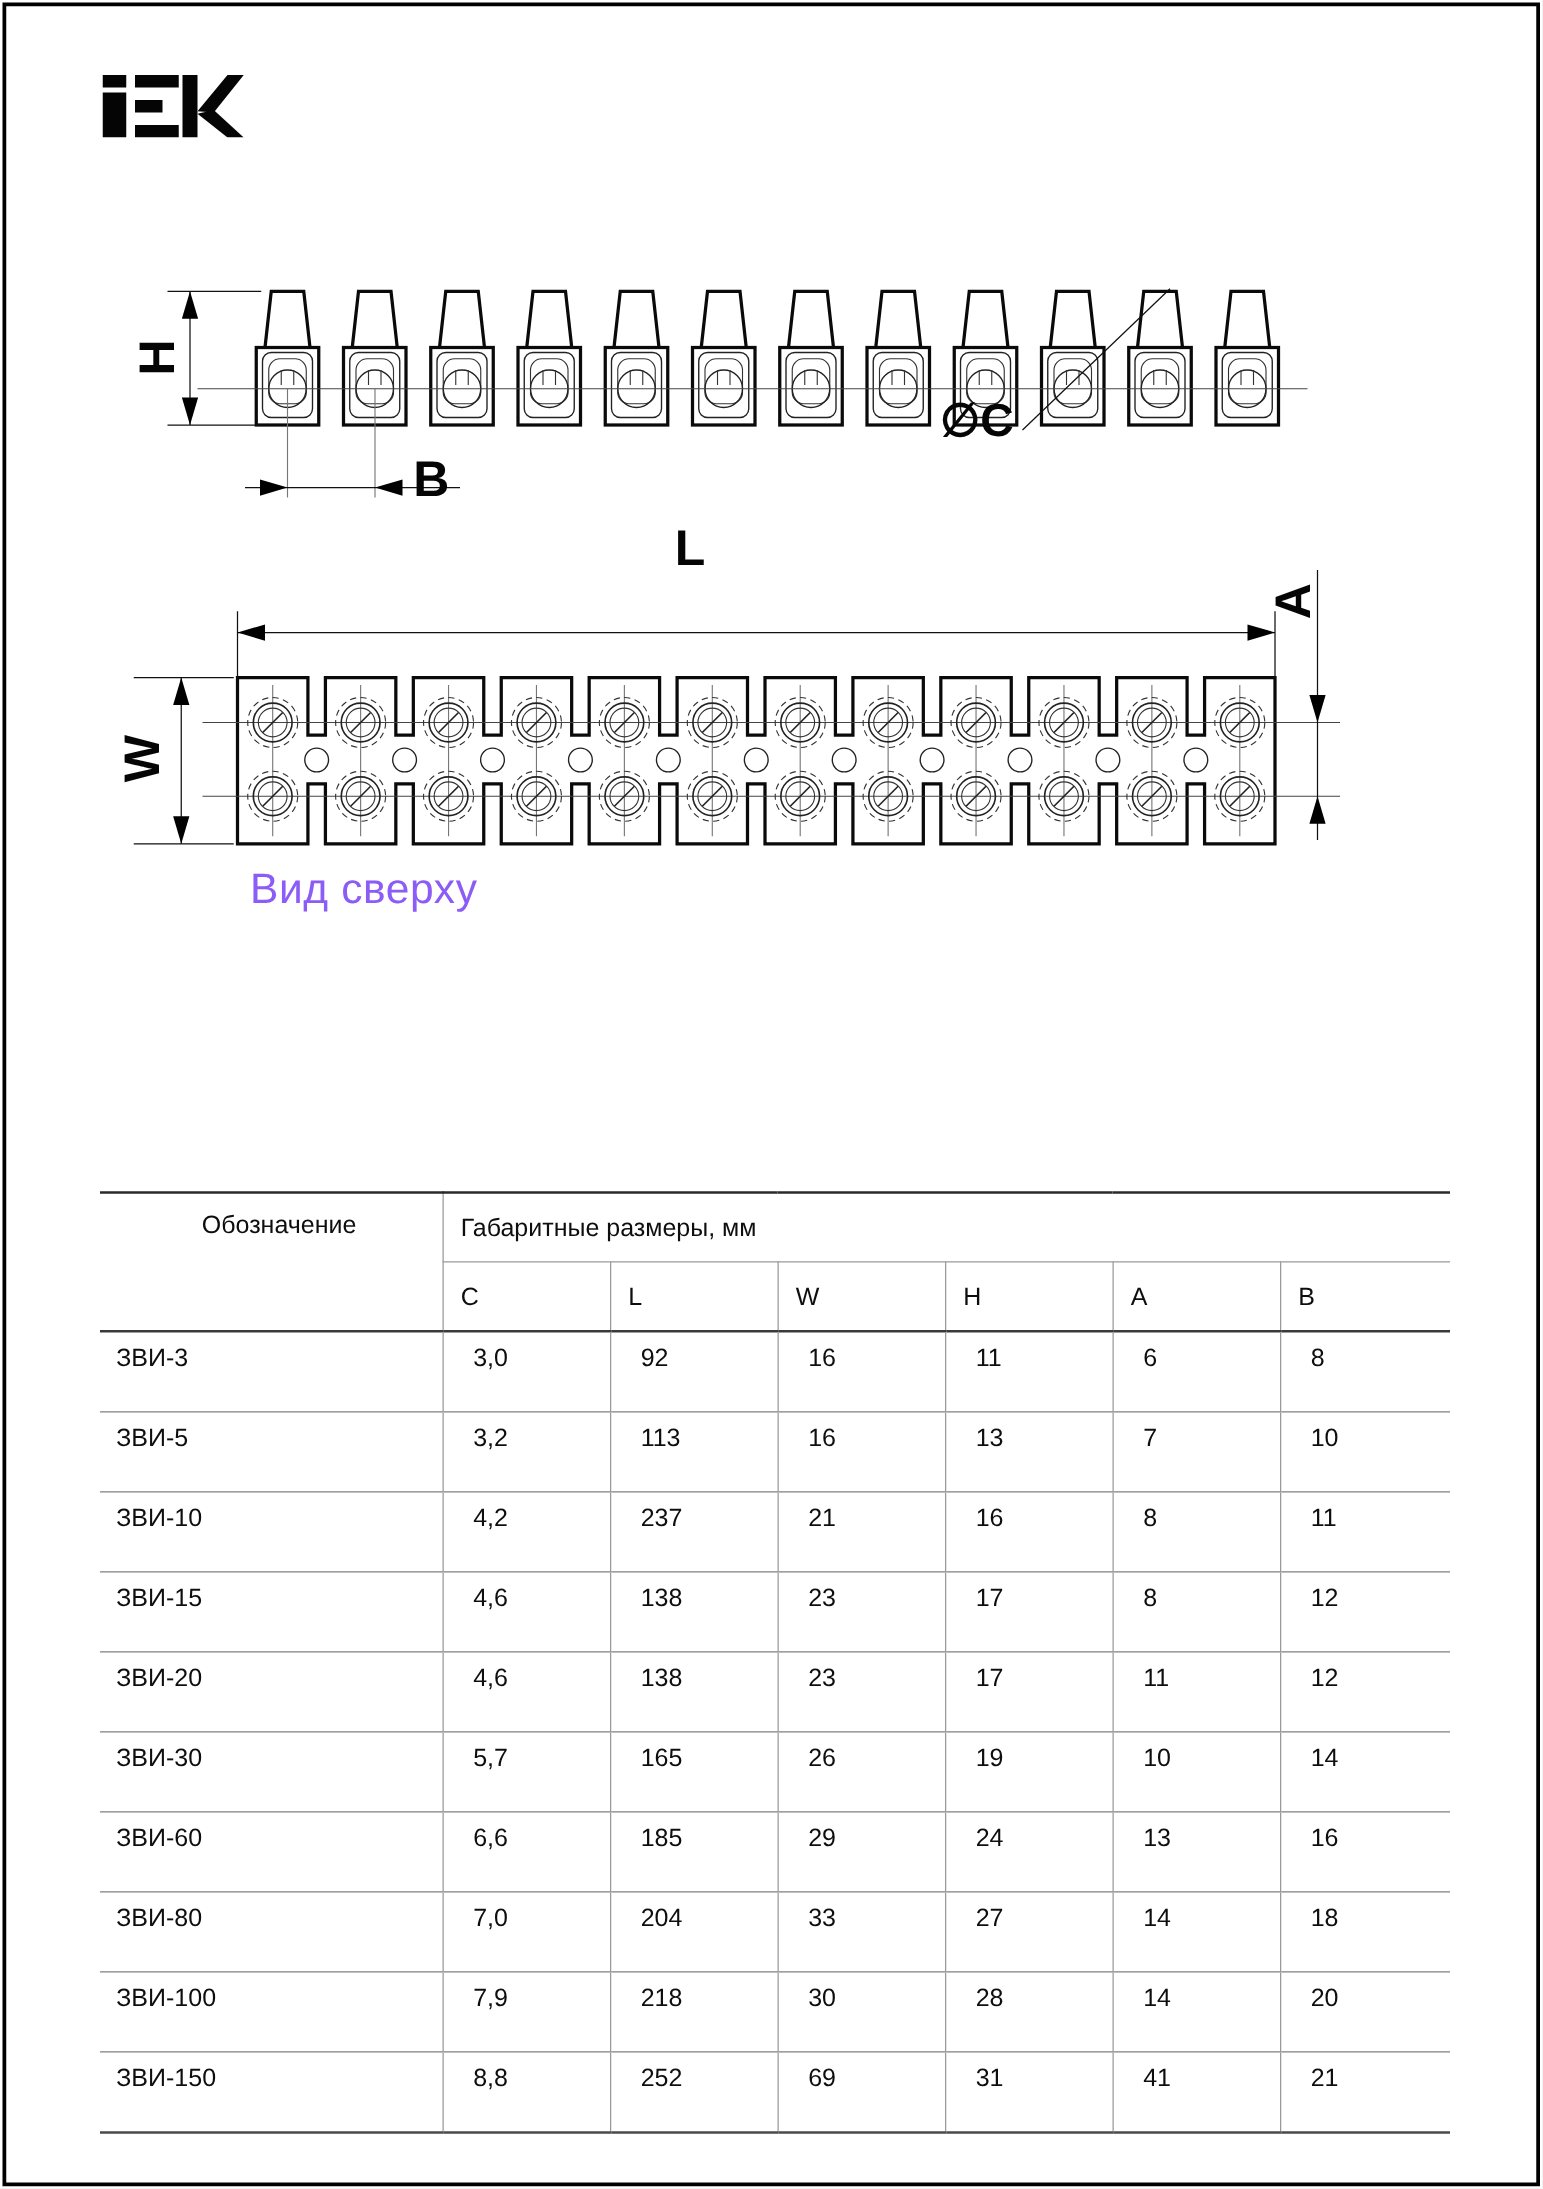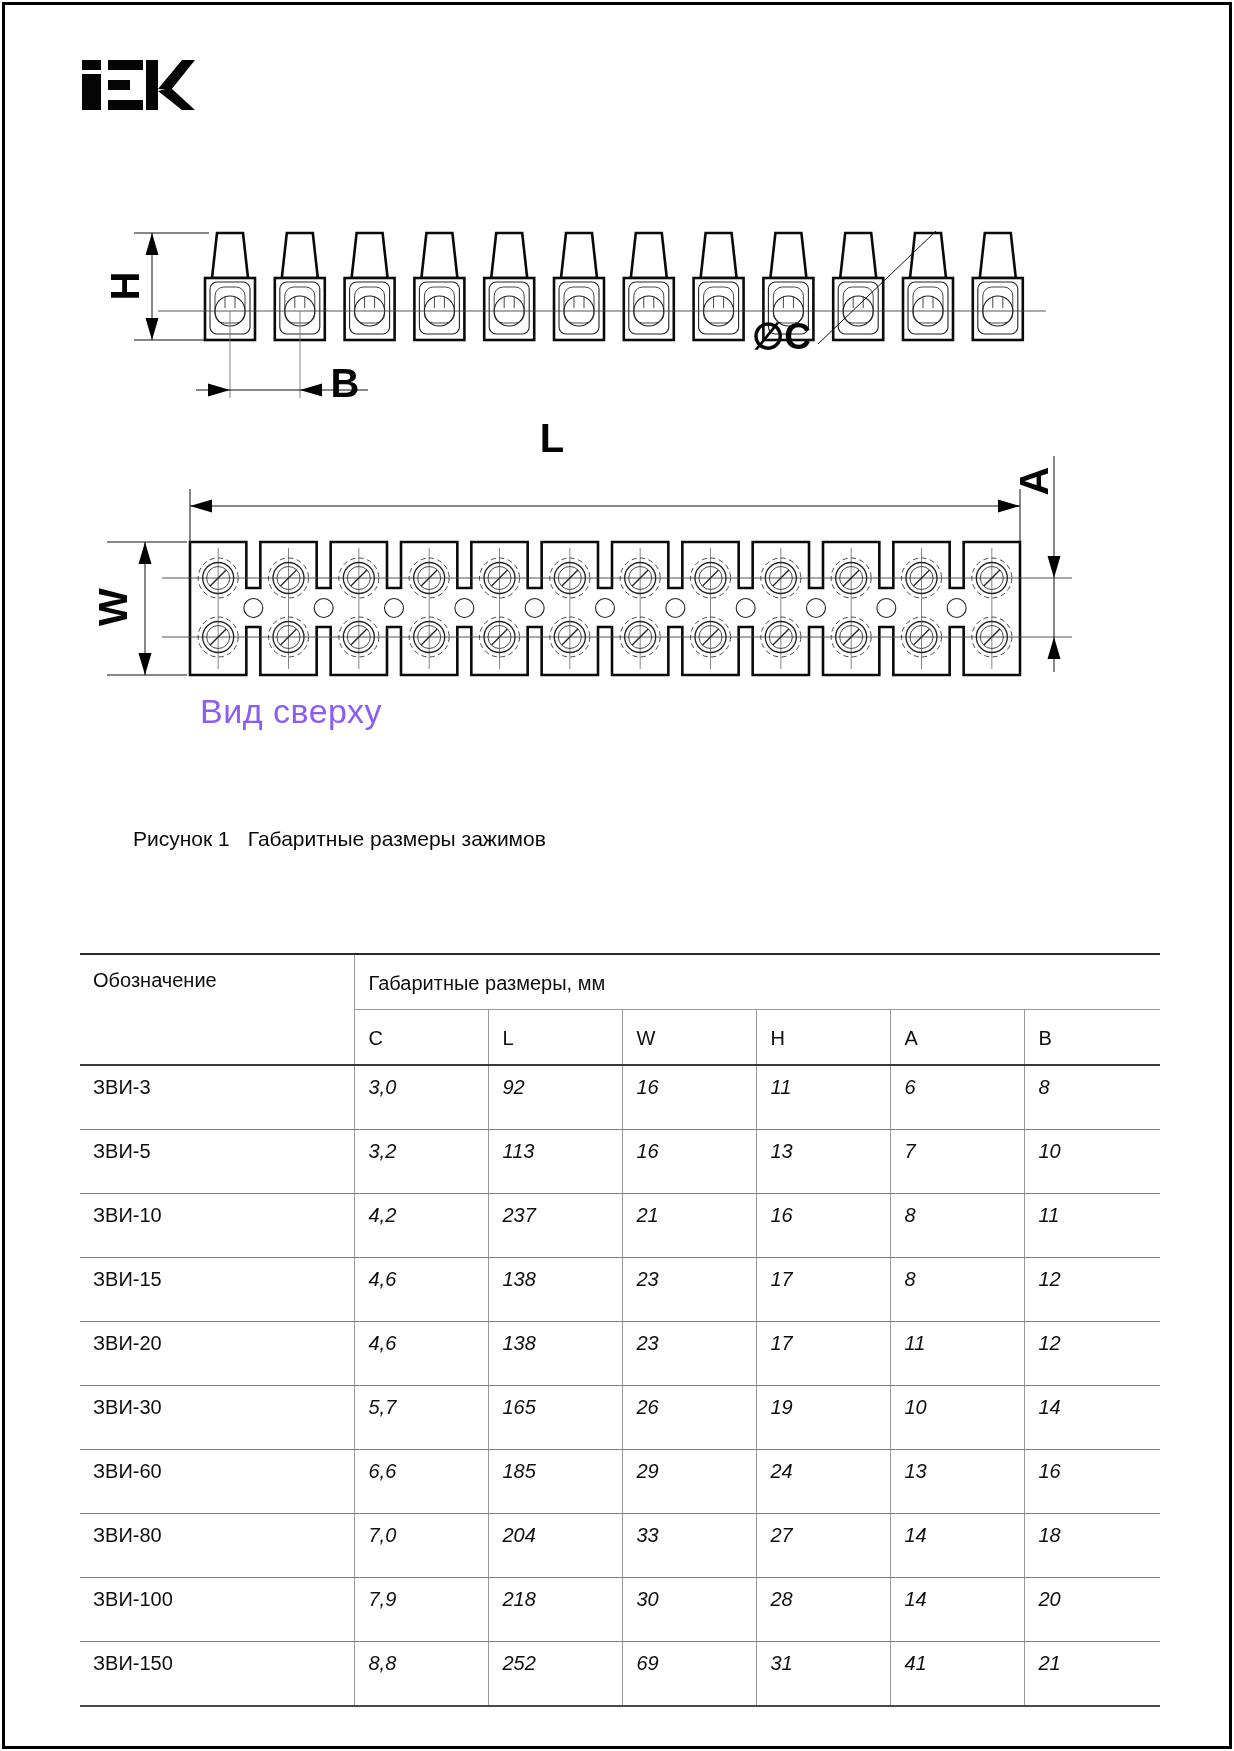--- a/index.html
+++ b/index.html
@@ -22,25 +22,25 @@
   .dimline{stroke:#111;stroke-width:1;fill:none;}
   .arr{fill:#000;stroke:none;}
   .dim{font:700 40px "Liberation Sans",sans-serif;fill:#050505;}
   .dimc{font:700 37px "Liberation Sans",sans-serif;fill:#050505;}
   .view-label{position:absolute;left:200px;top:692px;font-size:34px;letter-spacing:.5px;color:#8b5cf6;}
   .fig-caption{position:absolute;left:133px;top:827px;font-size:21px;color:#0a0a0a;display:flex;gap:18px;}
   .tablewrap{position:absolute;left:80px;top:953px;}
   table{border-collapse:collapse;table-layout:fixed;width:1080px;border-top:2px solid #2a2a2a;
         font-size:20px;color:#0e0e0e;}
   th{font-weight:400;text-align:left;}
-  th.name{padding:14px 0 0 13px;vertical-align:top;border-bottom:2px solid #3a3a3a;}
+  th.name{padding:14px 0 0 13px;vertical-align:top;border-bottom:2px solid #3a3a3a;text-align:center;}
   th.span{height:52px;padding:2px 0 0 14px;border-left:1px solid #999;border-bottom:1px solid #999;vertical-align:middle;}
   tr.sub th{height:52px;padding:2px 0 0 14px;border-left:1px solid #999;border-bottom:2px solid #3a3a3a;vertical-align:middle;}
   td{height:53px;padding:10px 0 0 13px;vertical-align:top;border-bottom:1px solid #808080;}
-  td.v{border-left:1px solid #999;padding-left:14px;font-style:italic;}
+  td.v{border-left:1px solid #999;padding-left:24px;}
   tr:last-child td{border-bottom:2px solid #4a4a4a;}
 </style>
 </head>
 <body>
 
 <div class="page">
   <div class="frame"></div>
 
   <svg class="logo" width="114" height="50" viewBox="0 0 114 50" aria-label="iEK">
     <rect x="0" y="0" width="19" height="10"></rect>
@@ -295,24 +295,20 @@
         <polygon points="1054,578 1047.5,556 1060.5,556" class="arr"></polygon>
         <polygon points="1054,637 1047.5,659 1060.5,659" class="arr"></polygon>
       </g>
     <text class="dim" x="552" y="452" text-anchor="middle">L</text>
     <text class="dim" x="114" y="620" text-anchor="middle" transform="rotate(-90 114 607)">W</text>
     <text class="dim" x="1035" y="494" text-anchor="middle" transform="rotate(-90 1035 481)">A</text>
   </svg>
 
   <div class="view-label">Вид сверху</div>
 
-  <div class="fig-caption">
-    <span>Рисунок 1</span>
-    <span>Габаритные размеры зажимов</span>
-  </div>
 
   <div class="tablewrap">
     <table>
       <colgroup>
         <col style="width:274px">
           <col style="width:134px">
           <col style="width:134px">
         <col style="width:134px">
           <col style="width:134px">
           <col style="width:134px">

